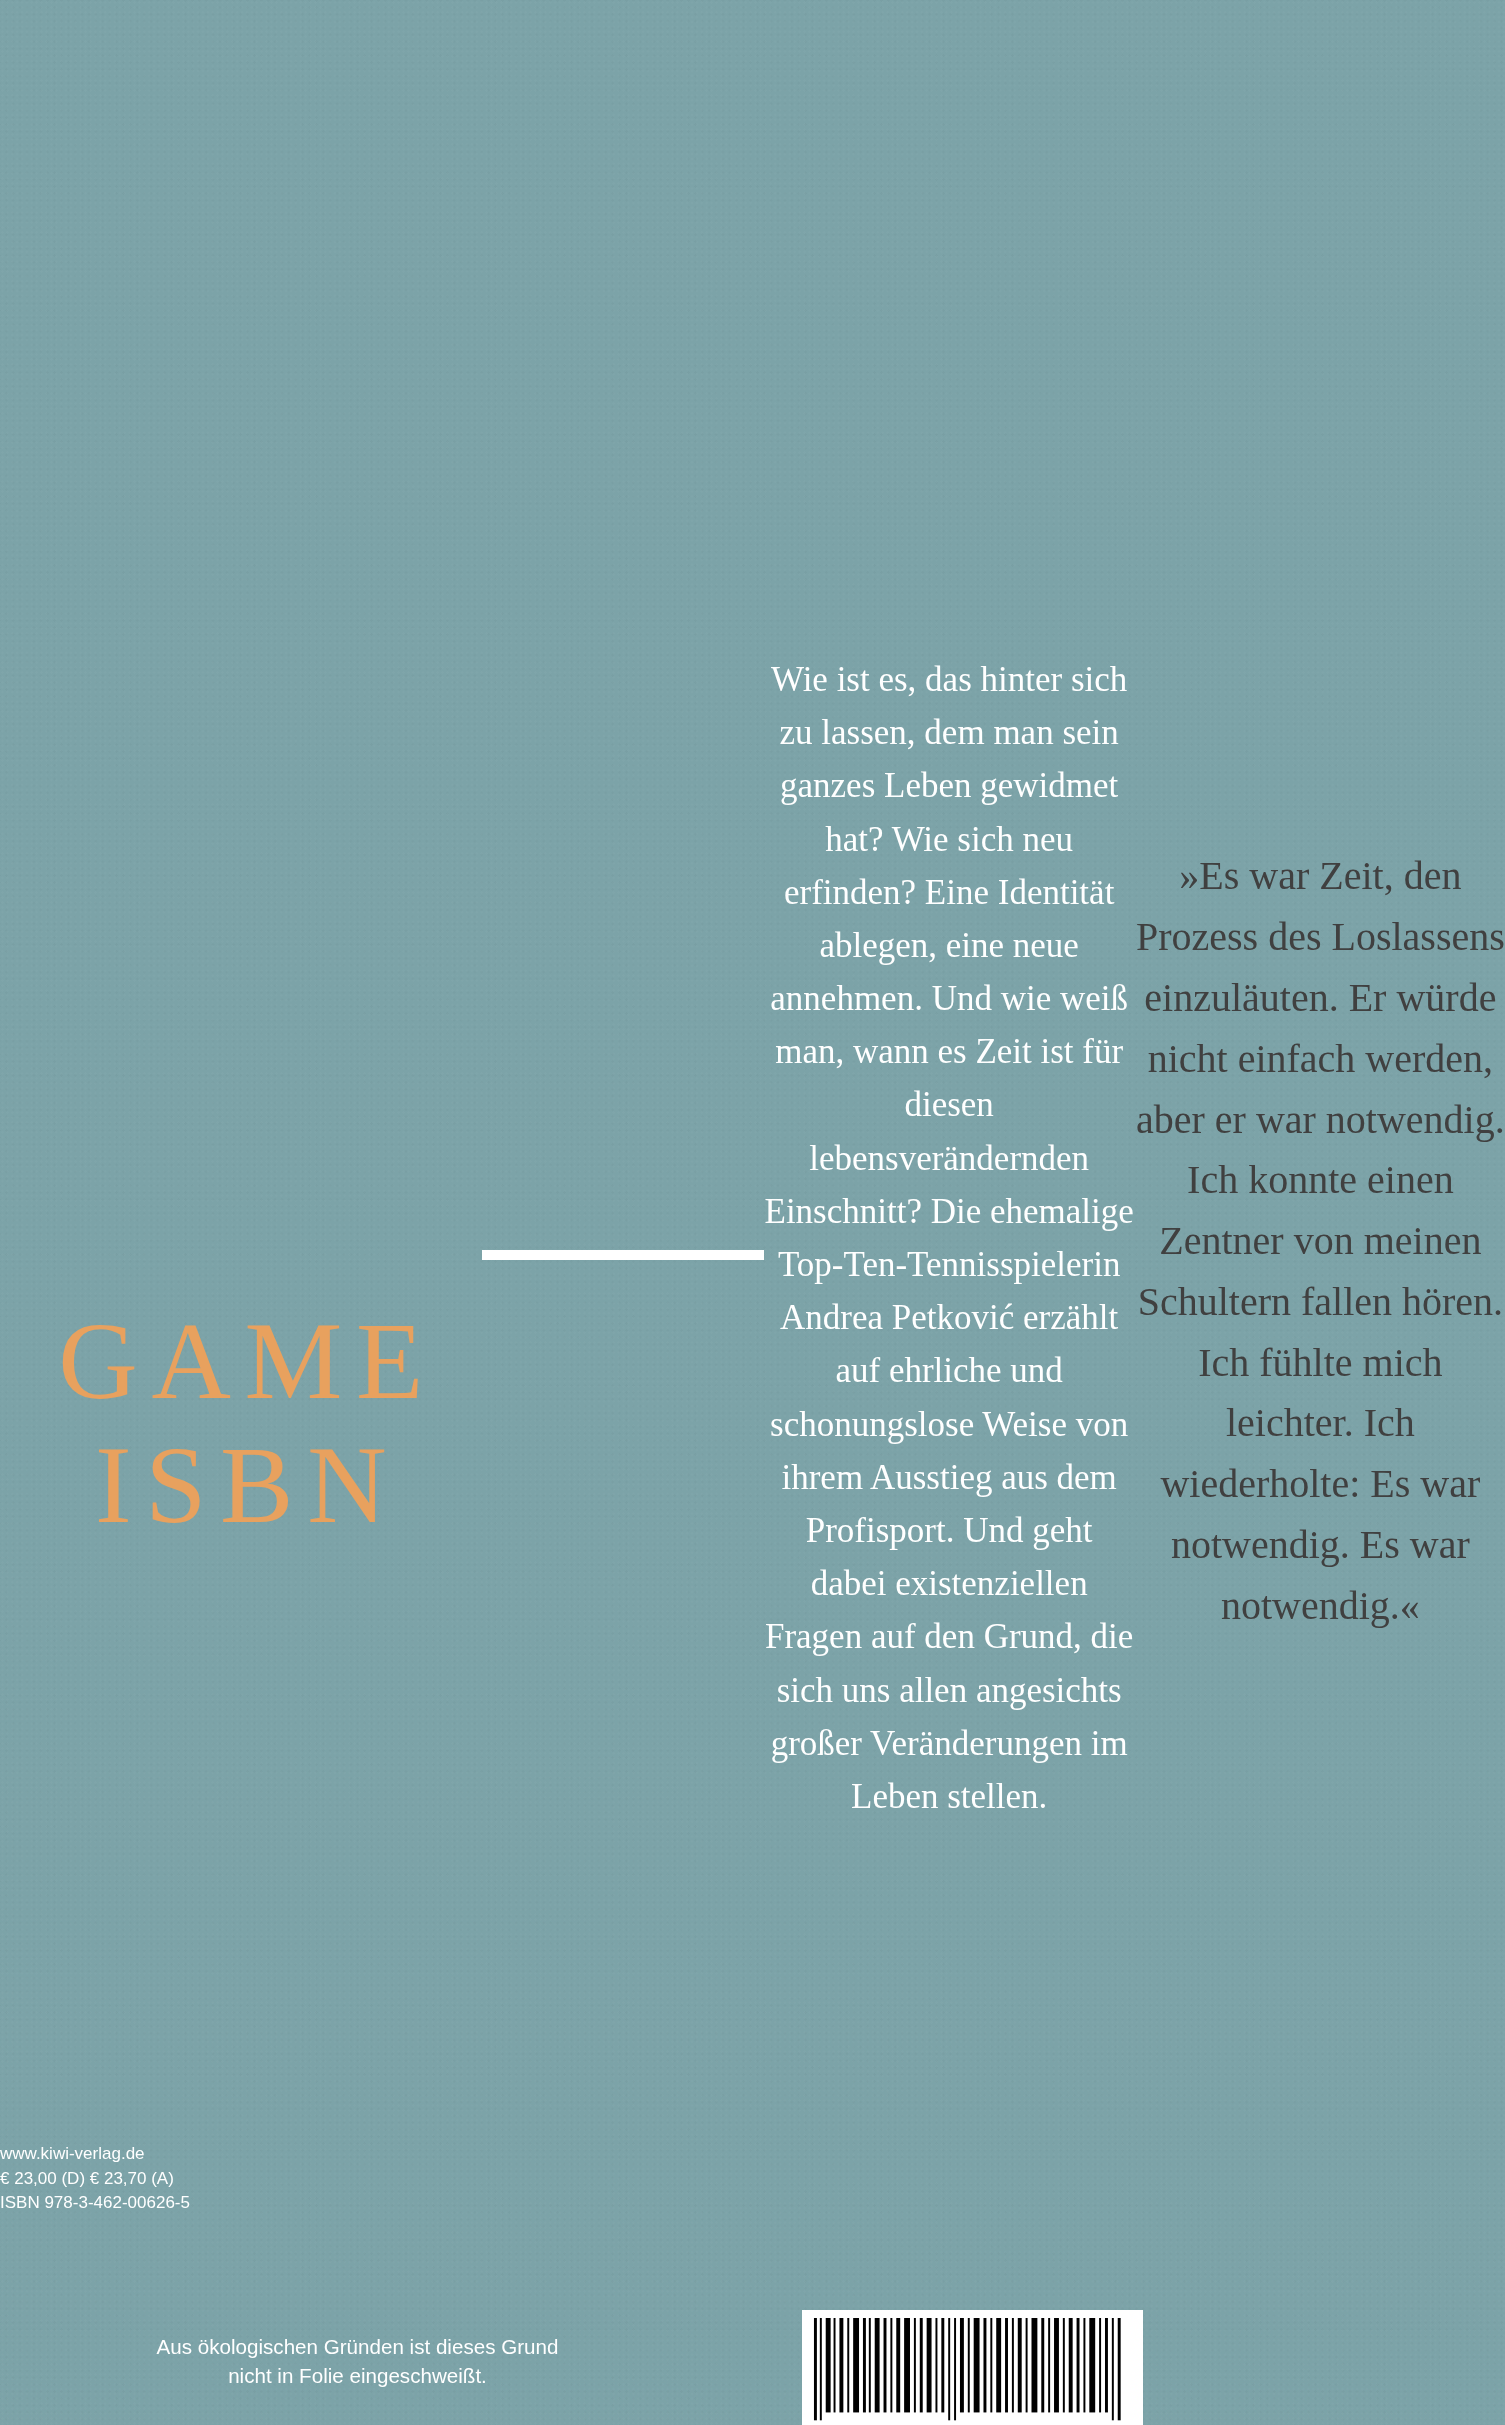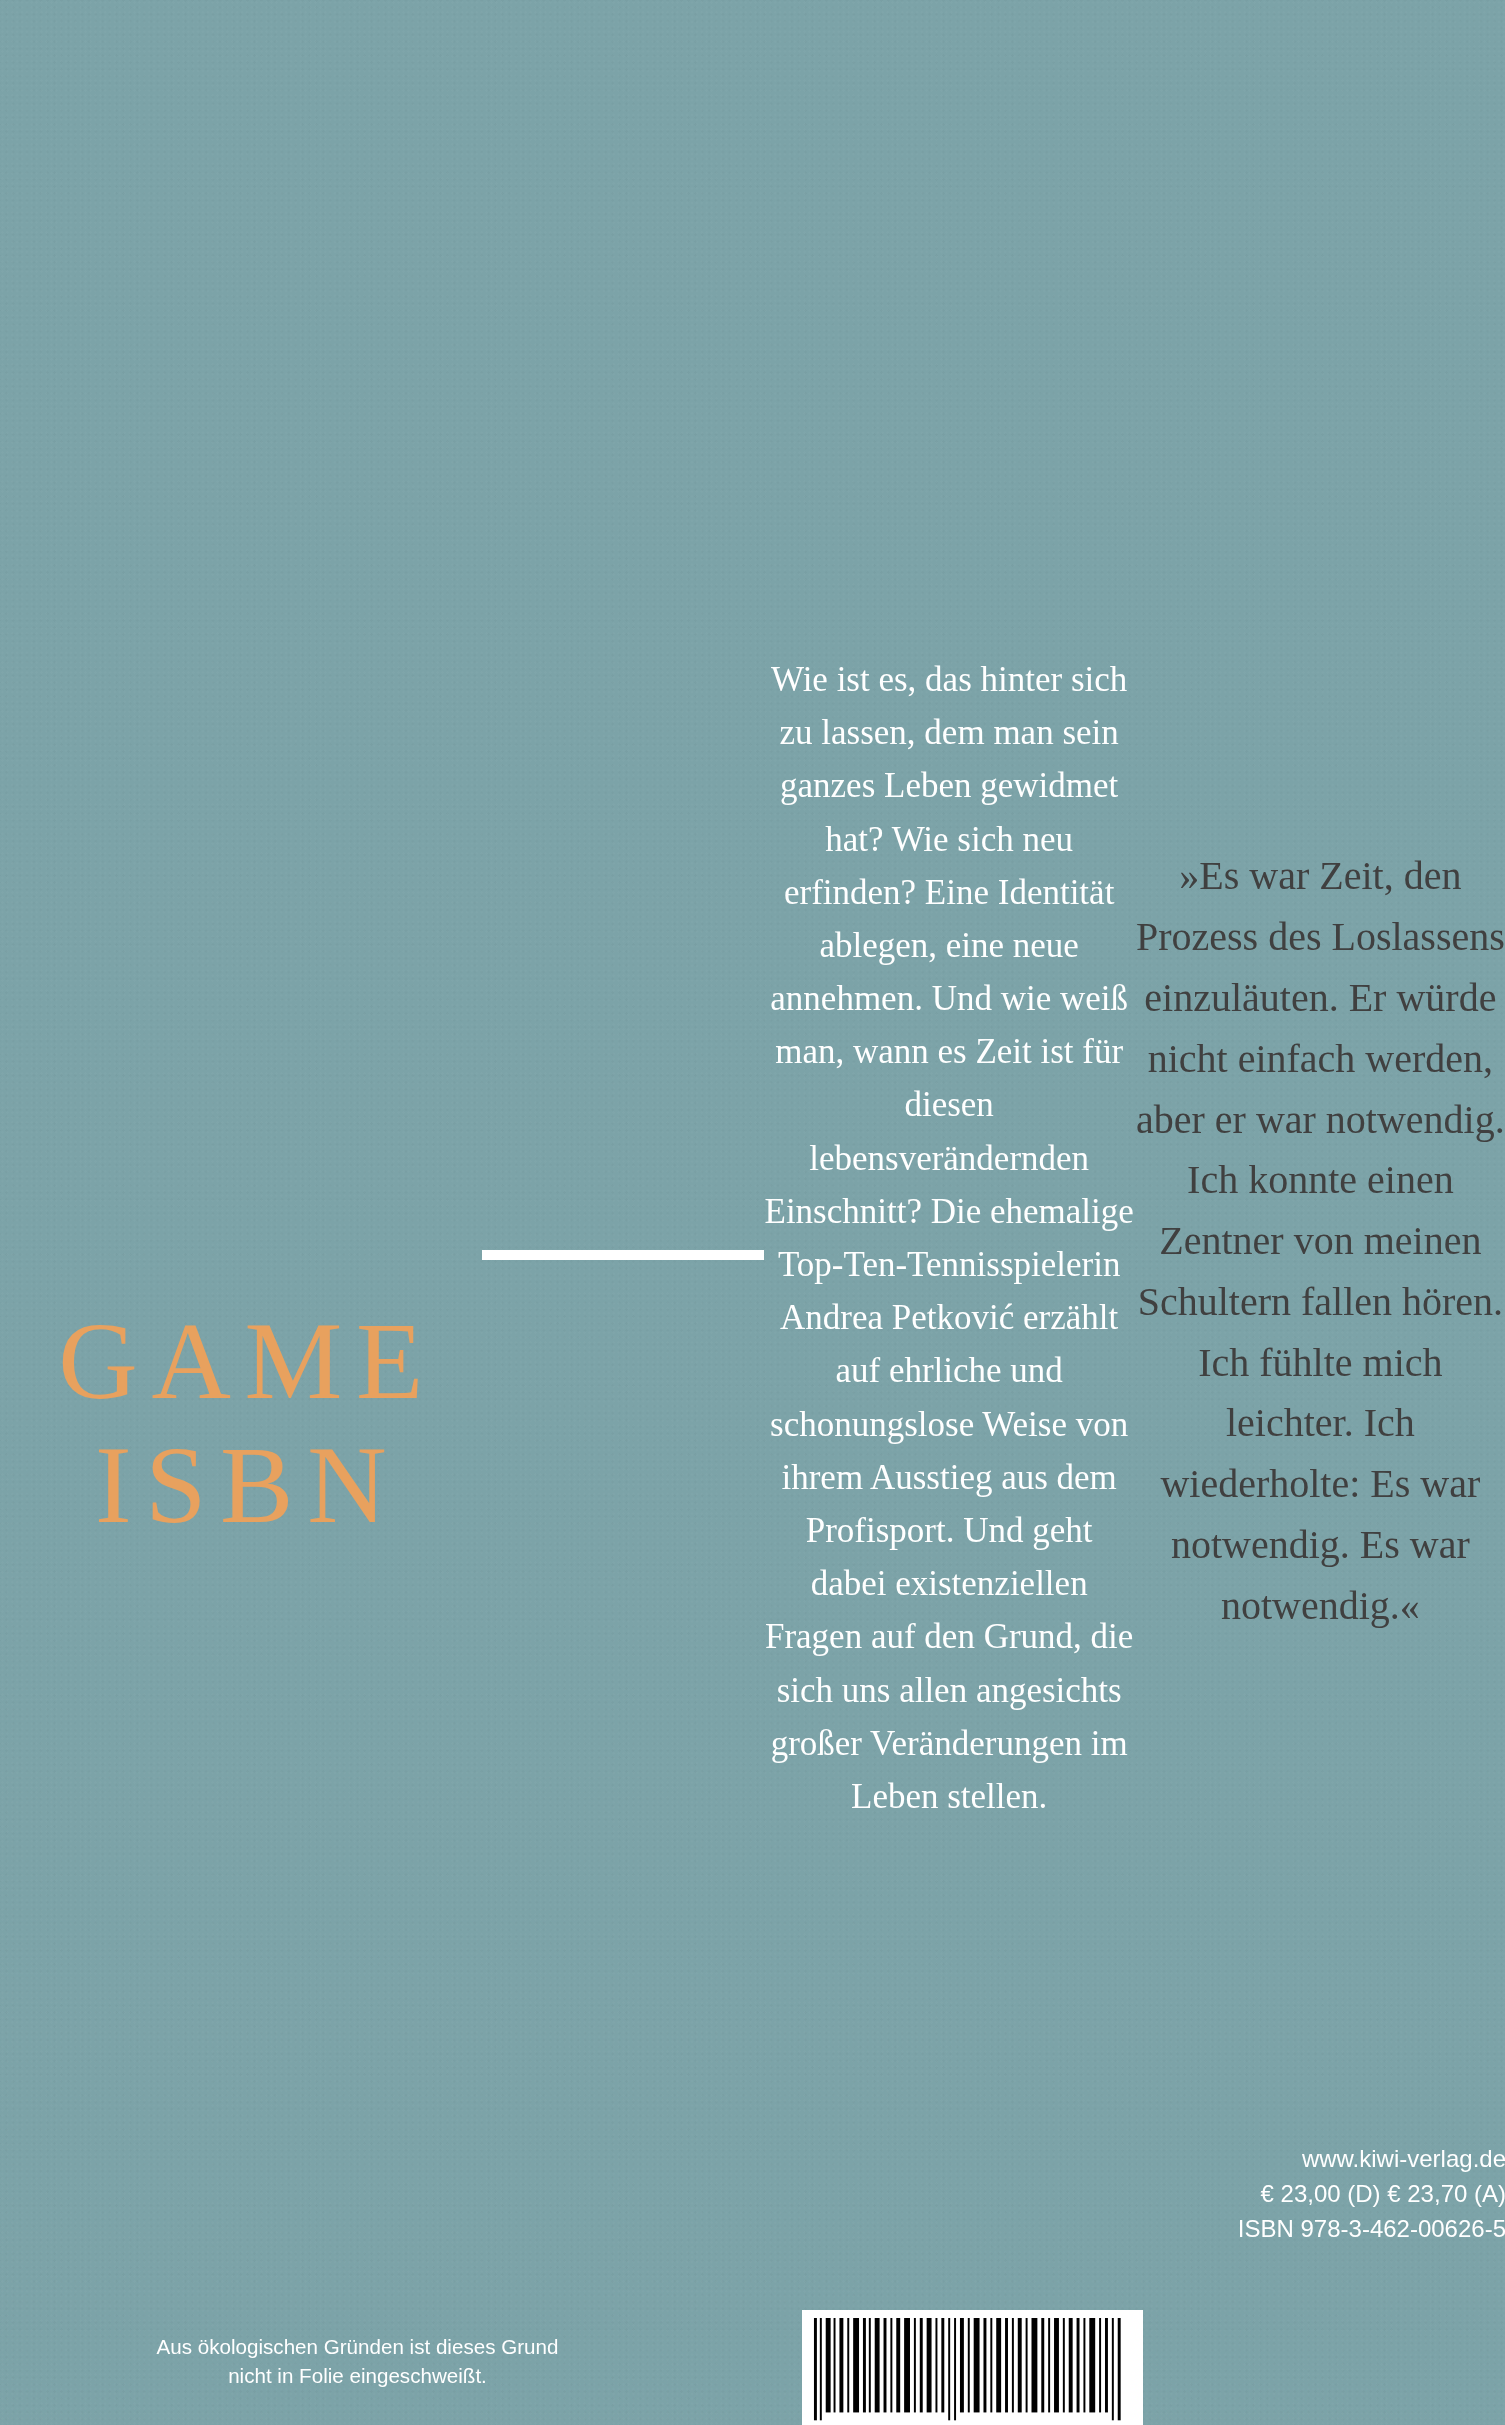--- a/index.html
+++ b/index.html
@@ -77,24 +77,24 @@
     left: 0;
     right: 0;
     bottom: 0;
     height: 382px;
   }
   .imprint {
     position: absolute;
     left: 0;
     right: 0;
     top: 98px;
-    text-align: right;
+    text-align: left;
     color: #ffffff;
     font-family: "Liberation Sans", sans-serif;
-    font-size: 24px;
+    font-size: 17px;
     line-height: 1.45;
   }
   .eco-note {
     position: absolute;
     left: 147px;
     bottom: 35px;
     width: 421px;
     text-align: center;
     color: #ffffff;
     font-family: "Liberation Sans", sans-serif;

